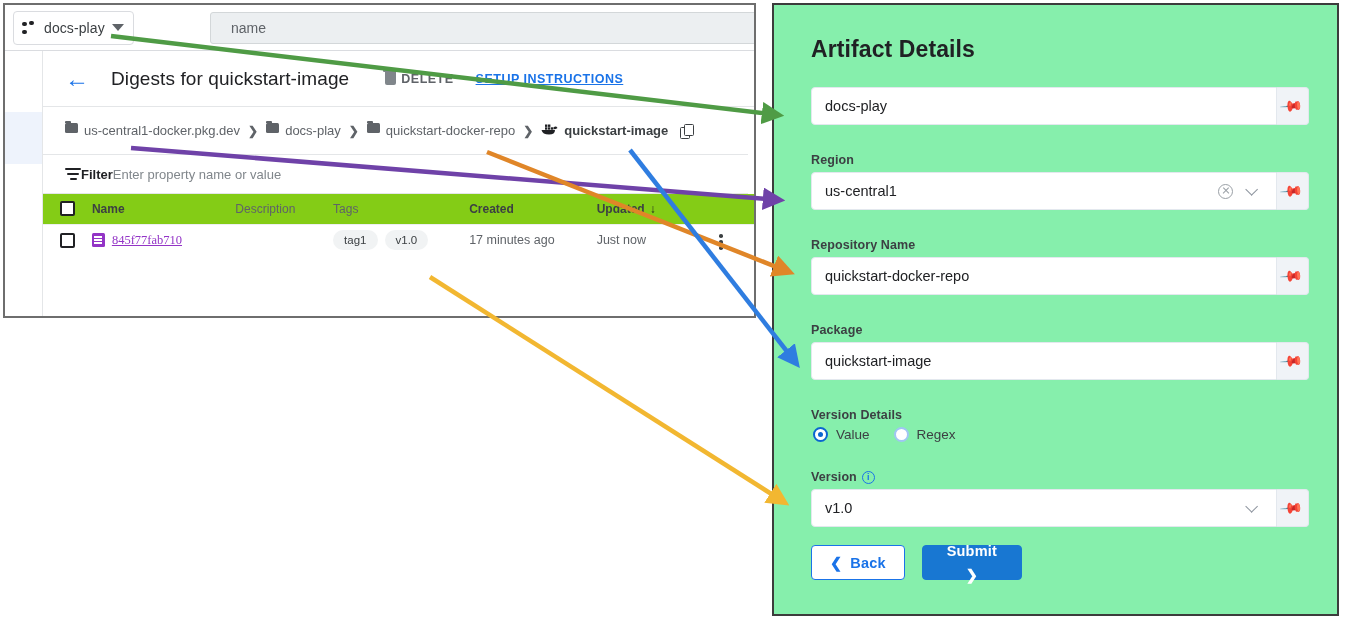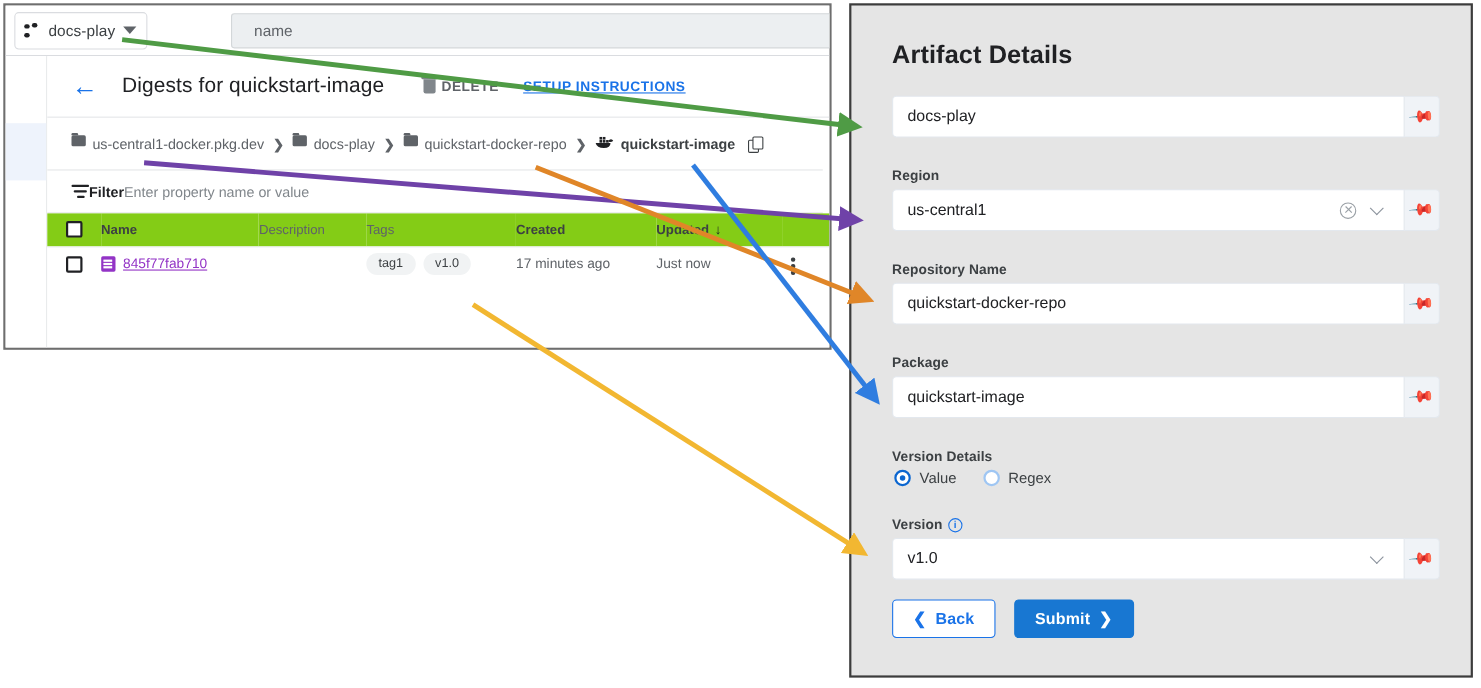--- a/index.html
+++ b/index.html
@@ -140,39 +140,39 @@
     border-radius: 2px; background: #fff; display:block;
   }
   .digest-cell { display: flex; align-items: center; gap: 7px; }
   .digest-ic {
     width: 13px; height: 14px; background: #9334c6; border-radius: 1.5px; position: relative;
   }
   .digest-ic i {
     position:absolute; left:2.5px; height:1.4px; background:#fff; display:block; width:8px;
   }
   .digest-ic i:nth-child(1){top:3px;} .digest-ic i:nth-child(2){top:6px;} .digest-ic i:nth-child(3){top:9px;}
-  .digest-link { font-size: 12.5px; color: #9334c6; text-decoration: underline; }
+  .digest-link { font-size: 12.5px; color: #9334c6; text-decoration: underline; font-family: Liberation Serif, serif; }
   .tag-pill {
     display: inline-flex; align-items: center; justify-content: center;
     height: 20px; padding: 0 11px; border-radius: 10px;
     background: #f1f3f4; font-size: 11.5px; color: #3c4043; margin-right: 7px;
   }
   .sortarrow { font-size: 12px; color: #202124; margin-left: 5px; }
   .kebab { width: 4px; height: 18px; position: relative; margin-left: 8px; }
   .kebab i {
     position:absolute; left:0; width:3.6px; height:3.6px; background:#3c4043;
     border-radius:50%; display:block;
   }
   .kebab i:nth-child(1){top:1px;} .kebab i:nth-child(2){top:7px;} .kebab i:nth-child(3){top:13px;}
 
   
   .form-panel {
     position: absolute; left: 772px; top: 3px;
     width: 567px; height: 613px;
-    background: #e5e5e5; border: 2px solid #3c3c3c;
+    background: #86efac; border: 2px solid #3c3c3c;
     padding: 24px 28px 0 37px;
   }
   .form-title {
     font-size: 23px; font-weight: 700; color: #202124;
     letter-spacing: .1px; margin: 7px 0 24px 0;
   }
   .field-label {
     font-size: 12.5px; font-weight: 700; color: #3c4043;
     letter-spacing: .1px; margin-bottom: 5px;
     display: flex; align-items: center; gap: 5px;
@@ -224,21 +224,21 @@
     content:""; position:absolute; left:3px; top:3px; width:5px; height:5px;
     border-radius: 50%; background: #0b66d0;
   }
   .btn-row { display: flex; align-items: center; gap: 17px; margin-top: 6px; }
   .btn {
     height: 35px; border-radius: 4px; display: flex; align-items: center;
     justify-content: center; gap: 8px; font-size: 14.5px; font-weight: 700;
     letter-spacing: .2px; padding: 0 18px;
   }
   .btn-back { background: #fff; border: 1.5px solid #1a73e8; color: #1a73e8; min-width: 92px; }
-  .btn-submit { background: #1877d2; border: 1.5px solid #1877d2; color: #fff; min-width: 100px; }
+  .btn-submit { background: #1877d2; border: 1.5px solid #1877d2; color: #fff; min-width: 100px; flex-direction: column; }
 
   .arrows { position: absolute; left:0; top:0; width: 1346px; height: 625px; pointer-events: none; }
 </style>
 </head>
 <body>
 
 <div class="stage">
 
   <div class="console">
 

